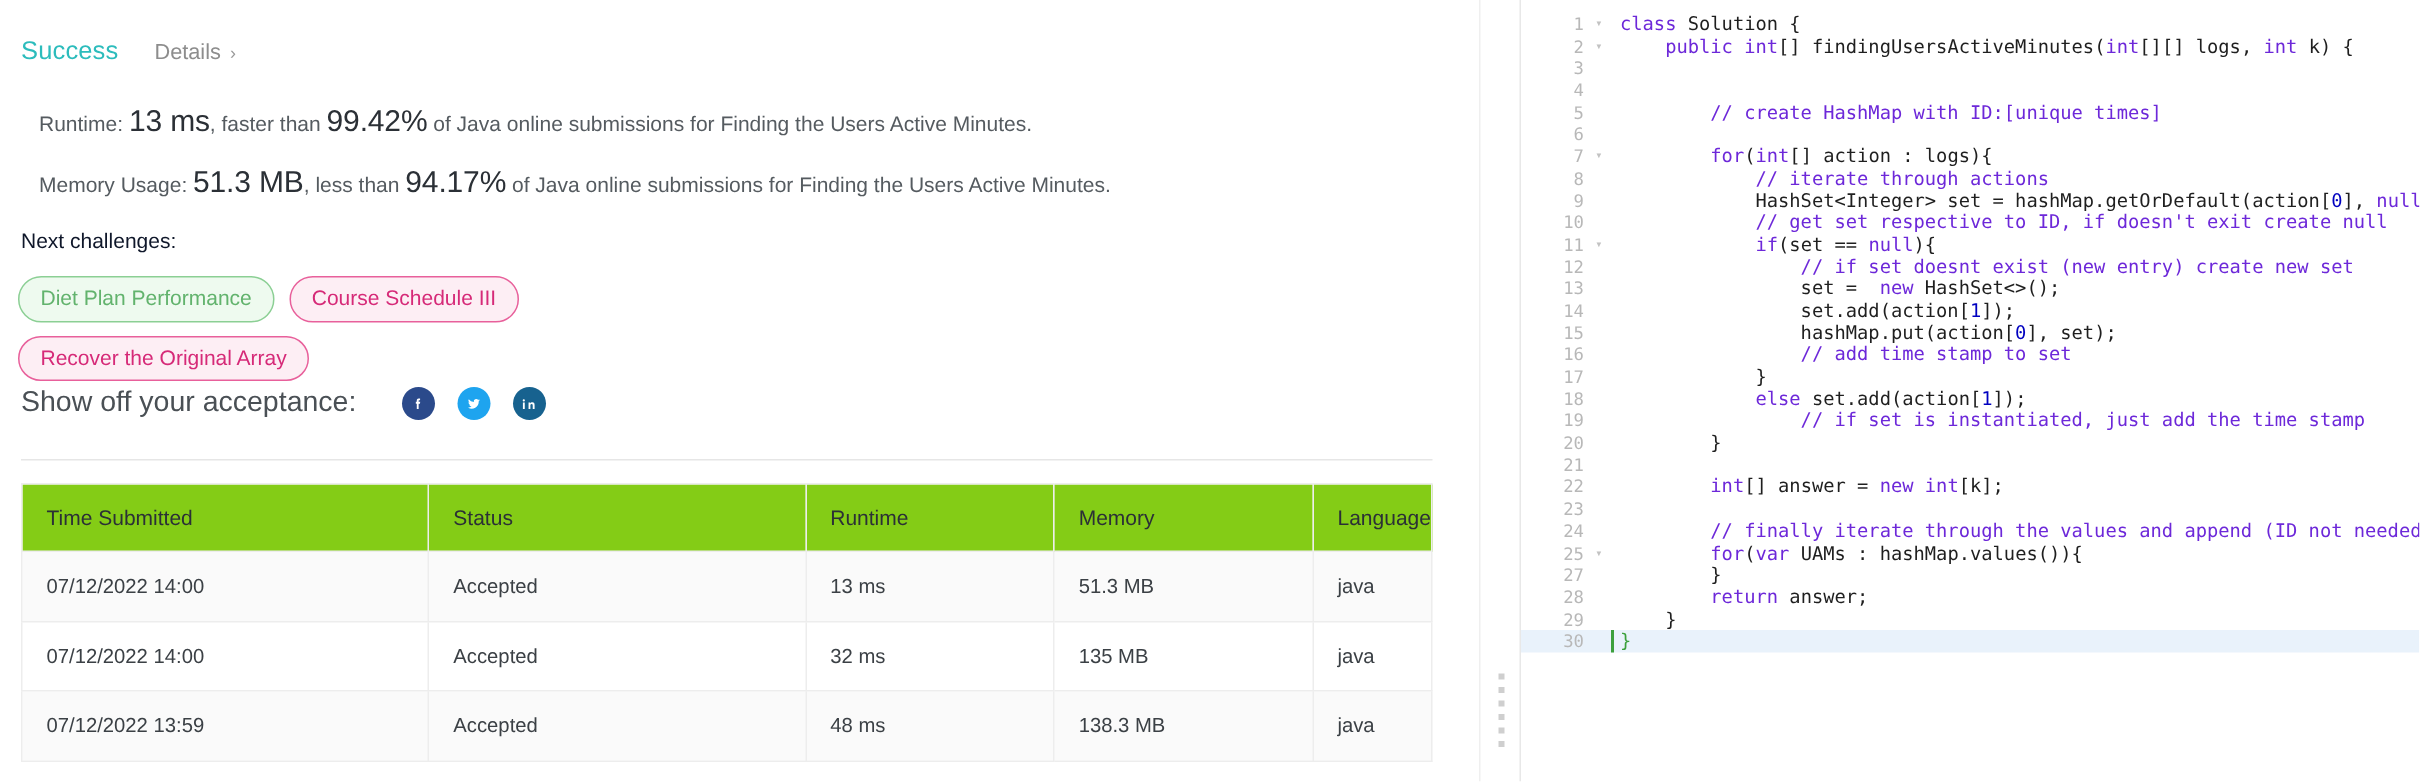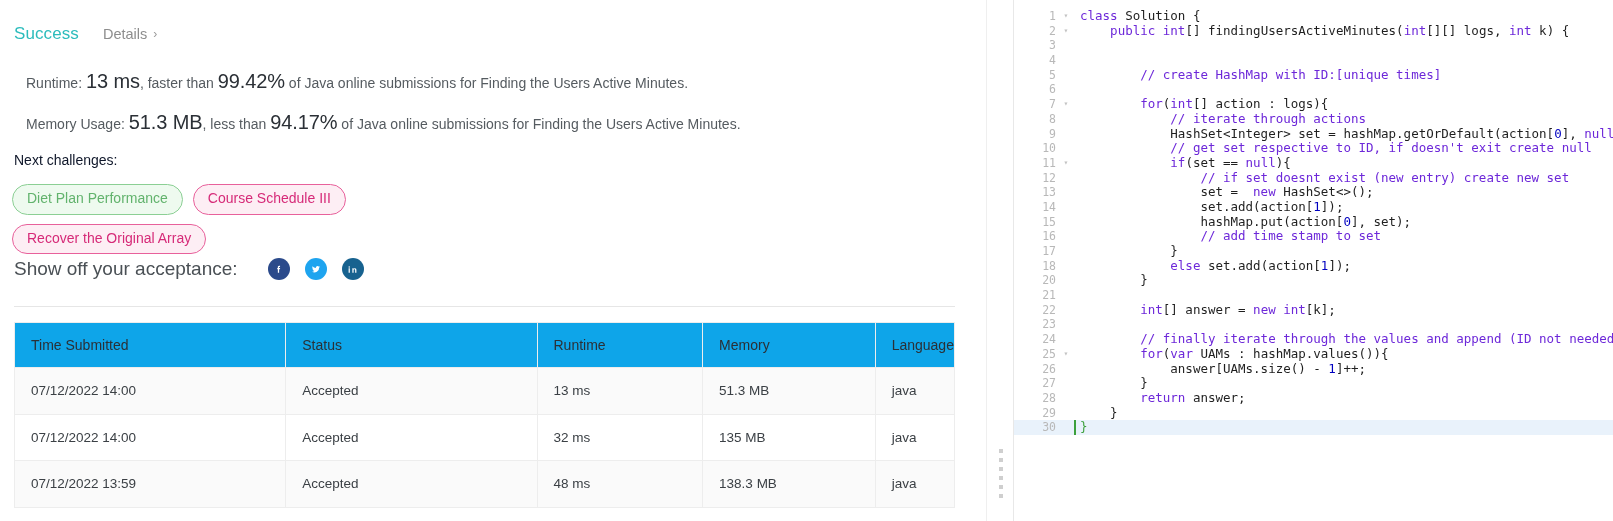--- a/index.html
+++ b/index.html
@@ -94,21 +94,21 @@
   }
   .subs-table th, .subs-table td {
     border: 1px solid #ededed;
     text-align: left;
     padding: 0 0 0 16px;
     height: 46.5px;
     color: #3b4045;
     font-weight: normal;
   }
   .subs-table thead th {
-    background: #0ea5e9;
+    background: #84cc16;
     color: #2b3036;
     font-size: 14px;
     height: 45px;
   }
   .subs-table tbody tr:nth-child(odd) td { background: #fafafa; }
   .subs-table tbody tr:nth-child(even) td { background: #ffffff; }
   .cell-status { color: #19a0a0; cursor: pointer; }
   .col-time { width: 272px; }
   .col-status { width: 252px; }
   .col-runtime { width: 166px; }
@@ -300,27 +300,27 @@
         <div class="crow"><div class="gutter">9</div><div class="fold"></div><div class="code-text"><span class="nm">            HashSet&lt;Integer&gt; set = hashMap.getOrDefault(action[</span><span class="num">0</span><span class="nm">], </span><span class="k">null</span></div></div>
         <div class="crow"><div class="gutter">10</div><div class="fold"></div><div class="code-text"><span class="cm">            // get set respective to ID, if doesn't exit create null</span></div></div>
         <div class="crow"><div class="gutter">11</div><div class="fold">▾</div><div class="code-text"><span class="nm">            </span><span class="k">if</span><span class="nm">(set == </span><span class="k">null</span><span class="nm">){</span></div></div>
         <div class="crow"><div class="gutter">12</div><div class="fold"></div><div class="code-text"><span class="cm">                // if set doesnt exist (new entry) create new set</span></div></div>
         <div class="crow"><div class="gutter">13</div><div class="fold"></div><div class="code-text"><span class="nm">                set =  </span><span class="k">new</span><span class="nm"> HashSet&lt;&gt;();</span></div></div>
         <div class="crow"><div class="gutter">14</div><div class="fold"></div><div class="code-text"><span class="nm">                set.add(action[</span><span class="num">1</span><span class="nm">]);</span></div></div>
         <div class="crow"><div class="gutter">15</div><div class="fold"></div><div class="code-text"><span class="nm">                hashMap.put(action[</span><span class="num">0</span><span class="nm">], set);</span></div></div>
         <div class="crow"><div class="gutter">16</div><div class="fold"></div><div class="code-text"><span class="cm">                // add time stamp to set</span></div></div>
         <div class="crow"><div class="gutter">17</div><div class="fold"></div><div class="code-text"><span class="nm">            }</span></div></div>
         <div class="crow"><div class="gutter">18</div><div class="fold"></div><div class="code-text"><span class="nm">            </span><span class="k">else</span><span class="nm"> set.add(action[</span><span class="num">1</span><span class="nm">]);</span></div></div>
+        <div class="crow"><div class="gutter">19</div><div class="fold"></div><div class="code-text"><span class="cm">                // if set is instantiated, just add the time stamp</span></div></div>
         <div class="crow"><div class="gutter">20</div><div class="fold"></div><div class="code-text"><span class="nm">        }</span></div></div>
         <div class="crow"><div class="gutter">21</div><div class="fold"></div><div class="code-text"></div></div>
         <div class="crow"><div class="gutter">22</div><div class="fold"></div><div class="code-text"><span class="nm">        </span><span class="k">int</span><span class="nm">[] answer = </span><span class="k">new</span><span class="nm"> </span><span class="k">int</span><span class="nm">[k];</span></div></div>
         <div class="crow"><div class="gutter">23</div><div class="fold"></div><div class="code-text"></div></div>
         <div class="crow"><div class="gutter">24</div><div class="fold"></div><div class="code-text"><span class="cm">        // finally iterate through the values and append (ID not needed)</span></div></div>
         <div class="crow"><div class="gutter">25</div><div class="fold">▾</div><div class="code-text"><span class="nm">        </span><span class="k">for</span><span class="nm">(</span><span class="k">var</span><span class="nm"> UAMs : hashMap.values()){</span></div></div>
-        <div class="crow"><div class="gutter">26</div><div class="fold"></div><div class="code-text"><span class="nm">            answer[UAMs.size() - </span><span class="num">1</span><span class="nm">]++;</span></div></div>
         <div class="crow"><div class="gutter">27</div><div class="fold"></div><div class="code-text"><span class="nm">        }</span></div></div>
         <div class="crow"><div class="gutter">28</div><div class="fold"></div><div class="code-text"><span class="nm">        </span><span class="k">return</span><span class="nm"> answer;</span></div></div>
         <div class="crow"><div class="gutter">29</div><div class="fold"></div><div class="code-text"><span class="nm">    }</span></div></div>
         <div class="crow active"><div class="gutter">30</div><div class="fold"></div><div class="code-text"><span class="br">}</span></div></div>
       </div>
   </div>
 
 </div>
 
 </body></html>

